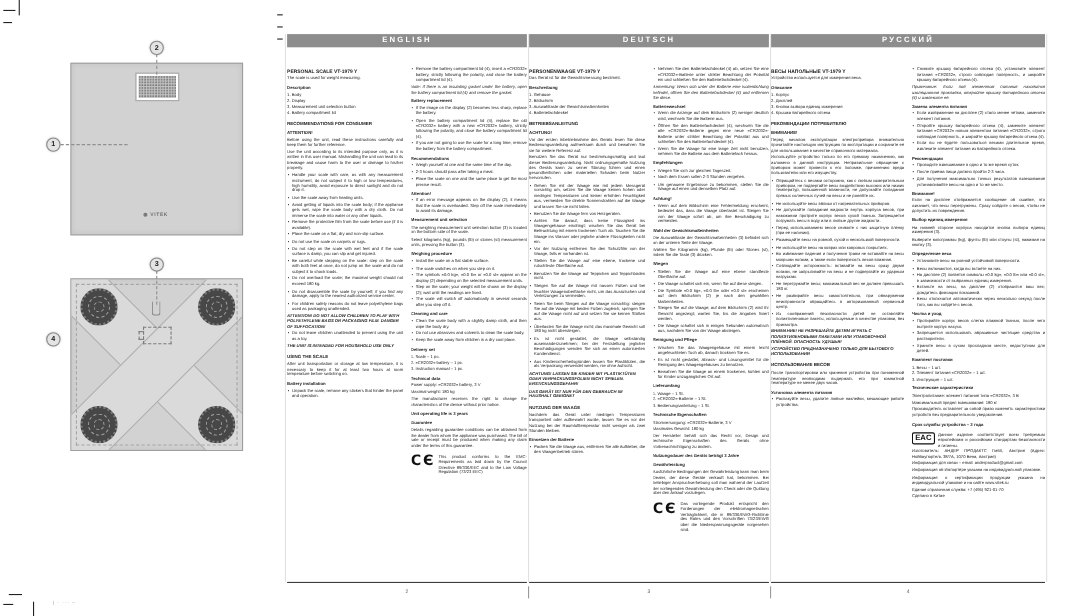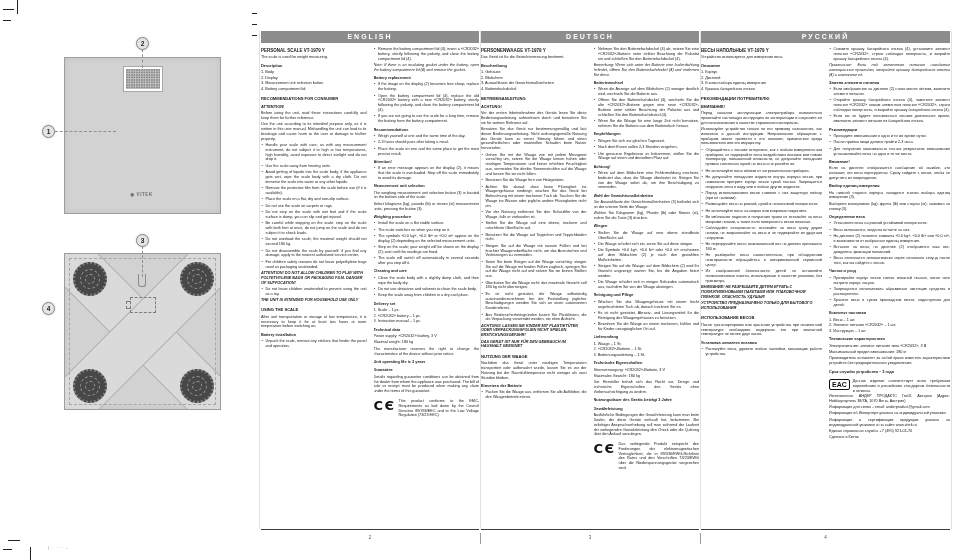--- a/index.html
+++ b/index.html
@@ -39,21 +39,21 @@
   .foot .ring2{width:8px;height:8px;border-radius:50%;border:1px dashed #9a9a9a;}
   .battrect{position:absolute;border:1px dashed #7d7d7d;}
   .battnub{position:absolute;border:1px dashed #7d7d7d;border-right:none;}
   .clip{position:absolute;border:1px solid #8a8a8a;border-top:none;
         border-radius:0 0 3px 3px;}
 
   
   .page{position:absolute;top:31px;height:498px;border-bottom:1px solid #3c3c3c;}
   .langbar{height:12px;background:#8d8d8d;color:#ffffff;font-size:7px;font-weight:bold;
            letter-spacing:2px;text-align:center;line-height:12.5px;}
-  .cols{display:flex;gap:7px;padding-top:4px;height:480px;}
+  .cols{display:flex;gap:7px;padding-top:4px;height:480px;margin-top:14px;}
   .col{flex:1;overflow:hidden;text-align:justify;}
   .blk{font-size:3.8px;line-height:4.8px;margin:0 0 1.6px 0;}
   .blk.title{font-size:4.5px;line-height:5.4px;font-weight:bold;margin:1px 0 2px 0;text-align:left;}
   .blk.h{font-size:4.1px;line-height:5px;font-weight:bold;margin:4.5px 0 2.5px 0;text-align:left;}
   .blk.h2{font-size:3.9px;line-height:4.9px;font-weight:bold;margin:3.5px 0 1.5px 0;text-align:left;}
   .blk.n{margin:0 0 .8px 0;text-align:left;}
   .blk.b{position:relative;padding-left:4.5px;}
   .blk.b::before{content:"•";position:absolute;left:.5px;top:0;}
   .blk.note{font-style:italic;}
   .blk.warn{font-style:italic;font-weight:bold;text-transform:uppercase;text-align:left;}

